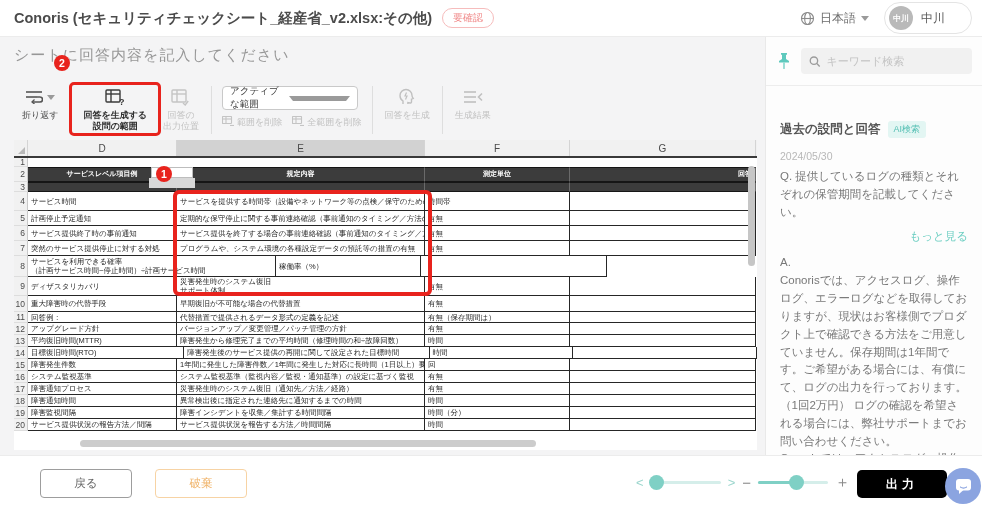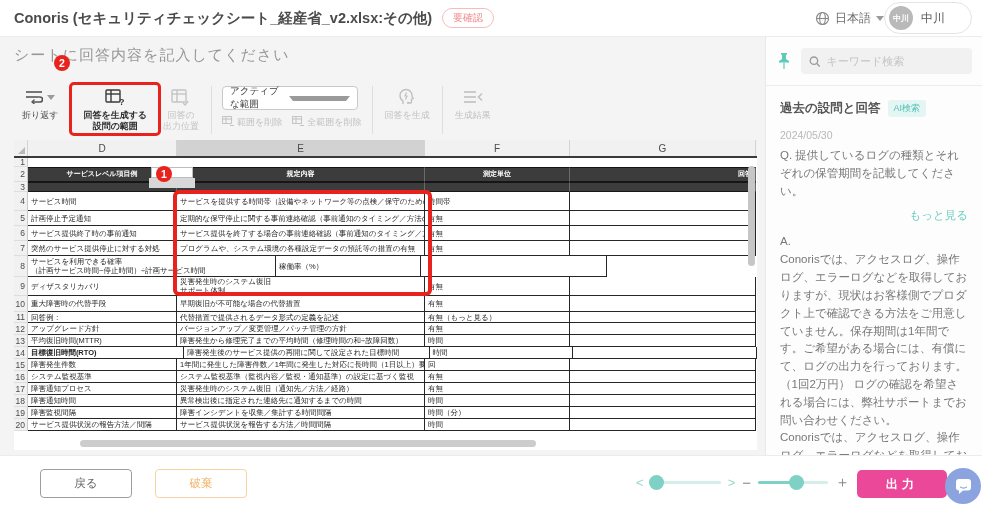--- a/index.html
+++ b/index.html
@@ -5,21 +5,21 @@
   * { margin:0; padding:0; box-sizing:border-box; }
   html,body { width:982px; height:508px; overflow:hidden; }
   body { font-family:"Liberation Sans","DejaVu Sans",sans-serif; background:#f4f4f5; }
   .app { position:relative; width:982px; height:508px; background:#f4f4f5; overflow:hidden; }
 
   
   .topbar { position:absolute; left:0; top:0; width:982px; height:37px; background:#fff;
             border-bottom:1px solid #ececec; display:flex; align-items:center; padding:0 10px 0 14px; }
   .app-title { font-size:14.5px; font-weight:bold; color:#4b4b4b; white-space:nowrap; }
   .pill { margin-left:10px; font-size:10px; color:#f08a8a; border:1px solid #f6bcbc; border-radius:10px; padding:2px 10px; background:#fff; }
-  .topbar-right { margin-left:auto; display:flex; align-items:center; gap:0; }
+  .topbar-right { margin-left:auto; display:flex; align-items:center; gap:15px; }
   .lang { display:flex; align-items:center; gap:5px; font-size:12px; color:#6b6b6b; }
   .caret { width:0; height:0; border-left:4px solid transparent; border-right:4px solid transparent; border-top:5px solid #9a9a9a; display:inline-block; }
   .user-pill { display:flex; align-items:center; gap:8px; border:1px solid #e4e4e4; border-radius:16px; padding:3px 26px 3px 4px; background:#fff; }
   .avatar { width:24px; height:24px; border-radius:50%; background:#b9b9b9; color:#fff; font-size:8px; font-weight:bold;
             display:flex; align-items:center; justify-content:center; }
   .user-name { font-size:12px; color:#5a5a5a; }
 
   
   .page-head { position:absolute; left:14px; top:46px; height:26px; }
   .page-title { font-size:15px; color:#979797; letter-spacing:1px; }
@@ -68,42 +68,42 @@
   .sel-white { position:absolute; left:137px; top:27px; width:42px; height:11px; background:#fff; border:1px solid #bdbdbd; z-index:20; }
   .sel-gray  { position:absolute; left:135px; top:38px; width:46px; height:10px; background:#d8d8d8; z-index:20; }
 
   
   .sidebar { position:absolute; left:765px; top:37px; width:217px; height:418px; background:#fdfdfd; border-left:1px solid #e9e9e9; overflow:hidden; }
   .sb-top { display:flex; align-items:center; gap:9px; padding:11px 10px 11px 10px; border-bottom:1px solid #ededed; }
   .searchbox { flex:1; height:26px; background:#f1f1f1; border-radius:4px; display:flex; align-items:center; gap:6px; padding:0 8px; }
   .searchbox input { border:none; background:transparent; outline:none; font-size:11px; color:#666; width:100%; font-family:inherit; }
   .searchbox input::placeholder { color:#c3c3c3; }
   .sb-body { padding:14px 14px 0 14px; }
-  .sb-title-row { display:flex; align-items:center; gap:7px; }
+  .sb-title-row { display:flex; align-items:center; gap:7px;margin-top:21px; }
   .sb-title { font-size:12.5px; font-weight:bold; color:#555; }
   .ai-badge { font-size:9px; color:#54bfb3; background:#e3f6f3; border-radius:3px; padding:2px 6px; }
   .sb-date { font-size:10.5px; color:#b8b8b8; margin-top:12px; }
   .sb-q { font-size:11.5px; color:#787878; line-height:1.55; margin-top:6px; }
   .sb-more { font-size:11.5px; color:#6fcfc3; text-align:right; margin-top:8px; cursor:pointer; }
   .sb-a { font-size:11.5px; color:#787878; line-height:1.55; margin-top:10px; }
 
   
   .footer { position:absolute; left:0; top:455px; width:982px; height:53px; background:#fff; border-top:1px solid #ececec; }
   .btn { position:absolute; top:13px; height:29px; width:92px; border-radius:4px; background:#fff; font-size:11.5px;
          display:flex; align-items:center; justify-content:center; cursor:pointer; font-family:inherit; }
   .btn-back { left:40px; border:1px solid #9d9d9d; color:#666; }
   .btn-discard { left:155px; border:1px solid #f7d3a4; color:#f0b267; }
   .foot-right { position:absolute; right:132px; top:0; height:53px; display:flex; align-items:center; gap:7px; }
   .nav-arrow { color:#9bd6cd; font-size:13px; }
   .track { height:3px; background:#d5eeea; border-radius:2px; position:relative; }
   .t1 { width:70px; } .t2 { width:70px; }
   .t2 .fill { position:absolute; left:0; top:0; height:3px; width:38px; background:#7fd0c5; border-radius:2px; }
   .thumb { position:absolute; top:-6px; width:15px; height:15px; border-radius:50%; background:#7fd0c5; }
   .minus-plus { color:#8a8a8a; font-size:15px; }
-  .btn-output { position:absolute; right:35px; top:14px; width:90px; height:28px; background:#ec4899; color:#fff;
+  .btn-output { position:absolute; right:35px; top:14px; width:90px; height:28px; background:#000000; color:#fff;
                 border:none; border-radius:5px; font-size:12px; font-weight:bold; letter-spacing:4px; cursor:pointer; font-family:inherit; }
   .chat-fab { position:absolute; right:1px; top:12px; width:36px; height:36px; border-radius:50%; background:#8ba4e0;
               display:flex; align-items:center; justify-content:center; cursor:pointer; z-index:5; }
 </style>
 </head>
 <body>
 
 <div class="app">
 
   <div class="topbar">
@@ -325,21 +325,21 @@
           </div>
           <div class="cell" style="width: 145px;">有無</div>
           <div class="cell" style="width: 186px;"></div>
         </div>
         <div class="srow" style="height: 11px;">
           <div class="rownum" style="width: 14px;">11</div>
           <div class="cell" style="width: 149px;">回答例：</div>
           <div class="cell" style="width: 248px;">
             <div>代替措置で提供されるデータ形式の定義を記述</div>
           </div>
-          <div class="cell" style="width: 145px;">有無（もっと見る）</div>
+          <div class="cell" style="width: 145px;">有無（保存期間は）</div>
           <div class="cell" style="width: 186px;"></div>
         </div>
         <div class="srow" style="height: 12px;">
           <div class="rownum" style="width: 14px;">12</div>
           <div class="cell" style="width: 149px;">アップグレード方針</div>
           <div class="cell" style="width: 248px;">
             <div>バージョンアップ／変更管理／パッチ管理の方針</div>
           </div>
           <div class="cell" style="width: 145px;">有無</div>
           <div class="cell" style="width: 186px;"></div>
@@ -348,21 +348,21 @@
           <div class="rownum" style="width: 14px;">13</div>
           <div class="cell" style="width: 149px;">平均復旧時間(MTTR)</div>
           <div class="cell" style="width: 248px;">
             <div>障害発生から修理完了までの平均時間（修理時間の和÷故障回数）</div>
           </div>
           <div class="cell" style="width: 145px;">時間</div>
           <div class="cell" style="width: 186px;"></div>
         </div>
         <div class="srow" style="height: 12px;">
           <div class="rownum" style="width: 14px;">14</div>
-          <div class="cell" style="width: 158px; font-weight: bold;">目標復旧時間(RTO)</div>
+          <div class="cell" style="width: 158px;">目標復旧時間(RTO)</div>
           <div class="cell" style="width: 248px;">
             <div>障害発生後のサービス提供の再開に関して設定された目標時間</div>
           </div>
           <div class="cell" style="width: 145px;">時間</div>
           <div class="cell" style="width: 186px;"></div>
         </div>
         <div class="srow" style="height: 12px;">
           <div class="rownum" style="width: 14px;">15</div>
           <div class="cell" style="width: 149px;">障害発生件数</div>
           <div class="cell" style="width: 248px;">

